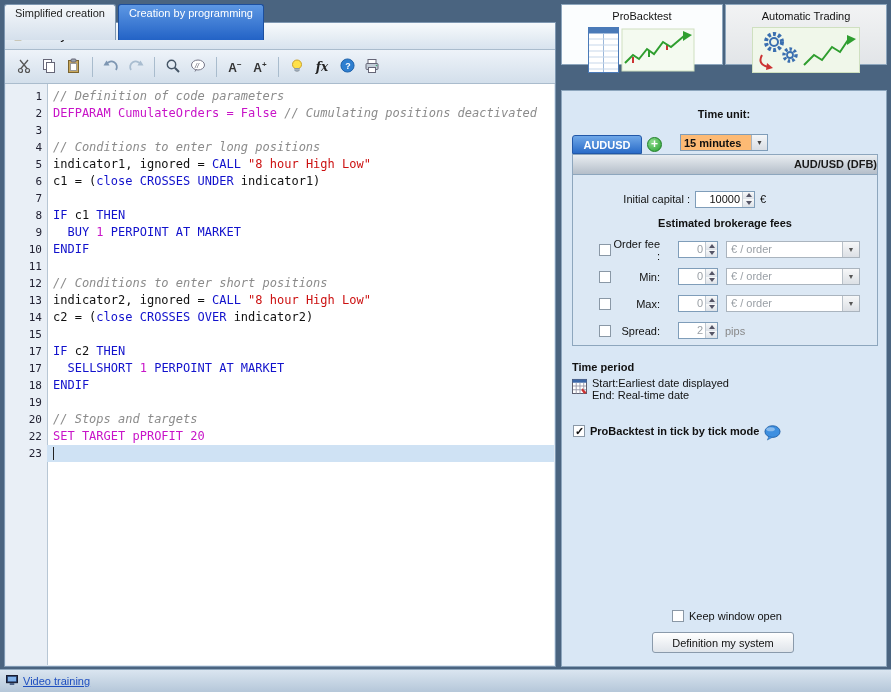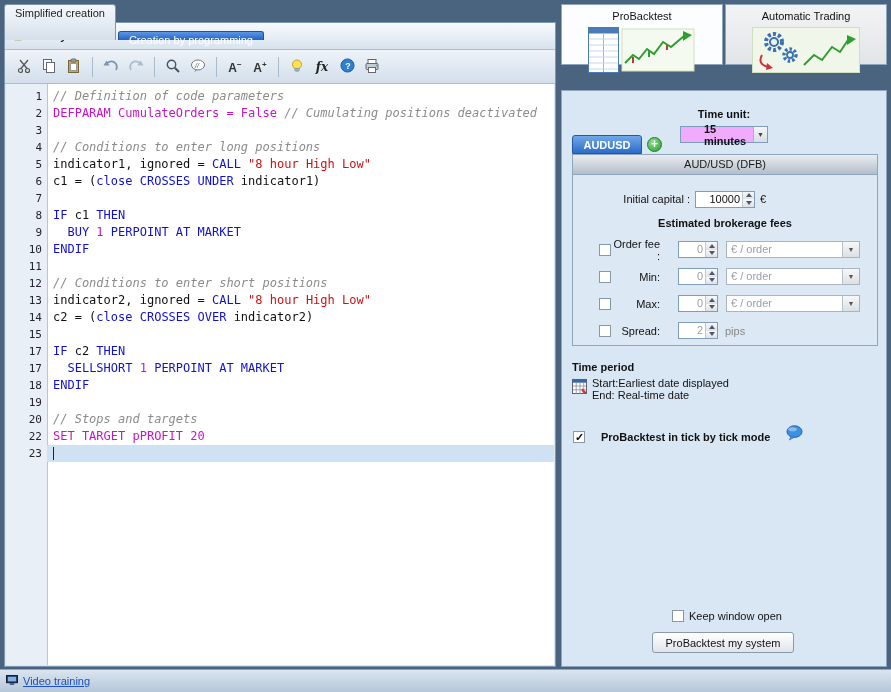--- a/index.html
+++ b/index.html
@@ -3,21 +3,21 @@
 <meta charset="utf-8">
 <style>
   html,body{margin:0;padding:0;}
   body{width:891px;height:692px;position:relative;overflow:hidden;background:#4a6480;
        font-family:"Liberation Sans",sans-serif;font-size:11px;color:#111;}
   
   .left-tabs{position:absolute;left:4px;top:4px;height:36px;display:flex;gap:2px;z-index:5;}
   .tab{padding:2px 10px 3px;font-size:11px;border:1px solid #7e97b1;border-bottom:none;
        border-radius:3px 3px 0 0;white-space:nowrap;cursor:default;}
   .tab.inactive{background:linear-gradient(#f5f8fb,#d5e0ec);color:#222;}
-  .tab.active{background:linear-gradient(#5d97e3,#2363c6);color:#fff;border-color:#1c4f9e;margin-top:27px;}
+  .tab.active{background:linear-gradient(#5d97e3,#2363c6);color:#fff;border-color:#1c4f9e;}
   
   .code-window{position:absolute;left:4px;top:22px;width:552px;height:645px;background:#dde7f1;
        border:1px solid #7e97b1;box-sizing:border-box;}
   .cw-title{height:26px;background:linear-gradient(#f7fafc,#d8e3ee);border-bottom:1px solid #aabccd;
        display:flex;align-items:center;gap:6px;padding:0 6px;font-weight:bold;}
   .cw-toolbar{height:33px;background:linear-gradient(#eef3f9,#d3dfeb);border-bottom:1px solid #aabccd;
        display:flex;align-items:center;gap:3px;padding:0 8px;}
   .tb-btn{width:22px;height:22px;display:flex;align-items:center;justify-content:center;border-radius:2px;}
   .tb-sep{width:1px;height:20px;background:#a9bccd;margin:0 4px;}
   .tb-A{font-size:12px;font-weight:bold;color:#333;line-height:10px;}
@@ -41,36 +41,36 @@
   .r-tabs{position:absolute;top:0;left:0;right:0;height:61px;display:flex;gap:2px;}
   .r-tab{flex:1;border:1px solid #8da6bd;box-sizing:border-box;display:flex;flex-direction:column;
        align-items:center;padding-top:5px;gap:5px;font-size:11px;}
   .r-tab.active{background:#fbfdfe;z-index:2;}
   .r-tab.inactive{background:linear-gradient(#f2f3f4,#e2e5e8);}
   .r-body{position:absolute;top:86px;left:0;right:0;bottom:0;background:#d9e7f5;
        border:1px solid #8da6bd;box-sizing:border-box;}
   .tu-row{position:absolute;top:17px;left:0;right:0;display:flex;justify-content:center;
        align-items:center;gap:6px;flex-direction:column;}
   .tu-label{font-weight:bold;}
-  .select{background:#f0abfc;border:1px solid #7f9db9;height:17px;width:88px;display:flex;
-       align-items:center;font-weight:bold;padding-left:23px;box-sizing:border-box;}
+  .select{background:#fdba74;border:1px solid #7f9db9;height:17px;width:88px;display:flex;
+       align-items:center;font-weight:bold;padding-left:3px;box-sizing:border-box;margin-top:8px;}
   .select .sel-arrow{width:15px;align-self:stretch;background:linear-gradient(#f4f6f8,#d8dde3);
        border-left:1px solid #aab4be;display:flex;align-items:center;justify-content:center;
        font-size:7px;color:#444;margin-left:auto;}
   .instr-tab{position:absolute;left:10px;top:44px;width:70px;height:19px;
        background:linear-gradient(#70a8e8,#2a6cc8);color:#fff;font-weight:bold;display:flex;
        align-items:center;justify-content:center;border:1px solid #2258a8;border-radius:3px 3px 0 0;
        box-sizing:border-box;}
   .add-btn{position:absolute;left:85px;top:46px;width:15px;height:15px;border-radius:50%;
        background:radial-gradient(circle at 35% 30%,#8fdc8f,#27a02f);border:1px solid #1d7d24;
        color:#fff;font-weight:bold;font-size:12px;line-height:13px;text-align:center;box-sizing:border-box;}
   .settings-box{position:absolute;left:10px;top:63px;width:306px;height:192px;background:#dce8f4;
        border:1px solid #8da6bd;box-sizing:border-box;}
   .sb-header{height:19px;background:linear-gradient(#e9edf1,#b4bec9);border-bottom:1px solid #8da6bd;
-       font-weight:normal;text-align:center;line-height:19px;color:#1a1a1a;}
+       font-weight:bold;text-align:right;line-height:19px;color:#1a1a1a;}
   .row{display:flex;align-items:center;}
   .ic-row{position:absolute;top:35px;left:6px;right:6px;height:18px;gap:5px;}
   .ic-lbl{width:111px;text-align:right;}
   .fees-title{position:absolute;top:62px;left:0;right:0;text-align:center;font-weight:bold;}
   .fee-rows{position:absolute;top:81px;left:0;right:0;}
   .fee-row{height:27px;display:flex;align-items:center;padding-left:26px;}
   .spread-row{position:absolute;top:162px;left:0;right:0;height:27px;padding-left:26px;}
   .fee-lbl{width:47px;text-align:right;margin-left:2px;}
   .numbox{display:inline-flex;border:1px solid #7f9db9;background:#fff;height:17px;
        box-sizing:border-box;align-items:stretch;}
@@ -89,21 +89,21 @@
   .ddl-btn{width:16px;background:linear-gradient(#f6f7f8,#dce0e5);border-left:1px solid #b8c0c8;
        text-align:center;font-size:7px;color:#555;line-height:15px;}
   .pips{color:#888;margin-left:7px;}
   .cb{width:12px;height:12px;background:#fff;border:1px solid #8a98a6;box-sizing:border-box;
        display:inline-block;flex:none;}
   .cb.checked::after{content:"✓";display:block;font-size:11px;font-weight:bold;line-height:10px;
        margin-left:1px;color:#111;}
   .tp-title{position:absolute;left:10px;top:270px;font-weight:bold;}
   .tp-block{position:absolute;left:10px;top:286px;display:flex;gap:5px;}
   .tp-lines{line-height:12px;}
-  .tick-row{position:absolute;left:11px;top:334px;display:flex;gap:16px;align-items:flex-end;}
+  .tick-row{position:absolute;left:11px;top:334px;display:flex;gap:5px;align-items:flex-start;}
   .tick-lbl{font-weight:bold;}
   .keep-row{position:absolute;left:110px;top:519px;display:flex;gap:5px;align-items:center;}
   .run-btn{position:absolute;left:90px;top:541px;width:142px;height:21px;
        background:linear-gradient(#ffffff,#dfe4ea);border:1px solid #8a9aab;border-radius:3px;
        font-size:11px;display:flex;align-items:center;justify-content:center;box-sizing:border-box;}
   
   .status{position:absolute;left:0;right:0;top:669px;height:23px;
        background:linear-gradient(#dae5f0,#b5c7d9);border-top:1px solid #8da6bd;
        display:flex;align-items:center;padding-left:6px;gap:5px;box-sizing:border-box;}
   .video-link{color:#1f4fc0;text-decoration:underline;}
@@ -458,21 +458,21 @@
           <path d="M5 12.5 L3.5 16 L9 13" fill="#3d8fe0" stroke="#1d5fa8" stroke-width="0.5"></path>
         </svg>
       </span>
     </div>
 
     <div class="keep-row">
       <span class="cb"></span>
       <span>Keep window open</span>
     </div>
 
-    <div class="run-btn">ProBacktest my system</div>
+    <div class="run-btn">Definition my system</div>
   </div>
 </div>
 
 <div class="status">
   <span>
     <svg viewBox="0 0 13 11" width="12" height="10">
       <rect x="0.5" y="0.5" width="12" height="8" fill="#223a66" stroke="#112"></rect>
       <rect x="2" y="2" width="9" height="5" fill="#7fb0e8"></rect>
       <rect x="4" y="9.2" width="5" height="1.5" fill="#223a66"></rect>
     </svg>

